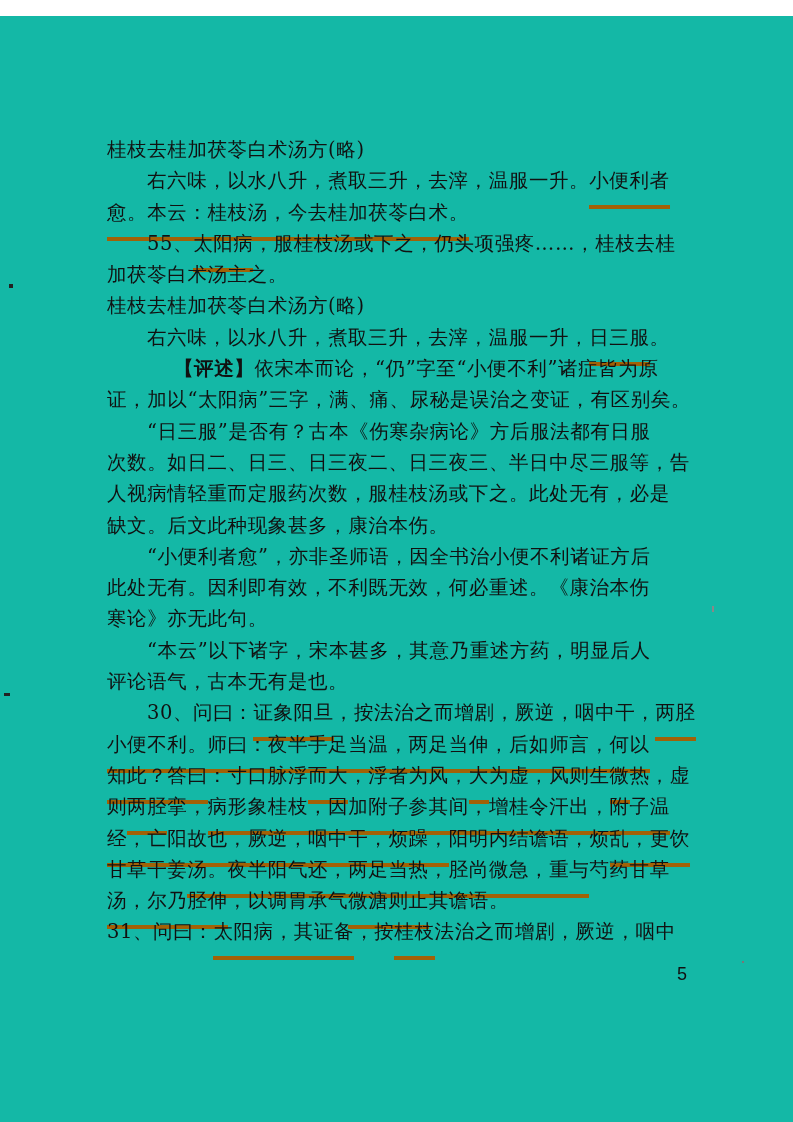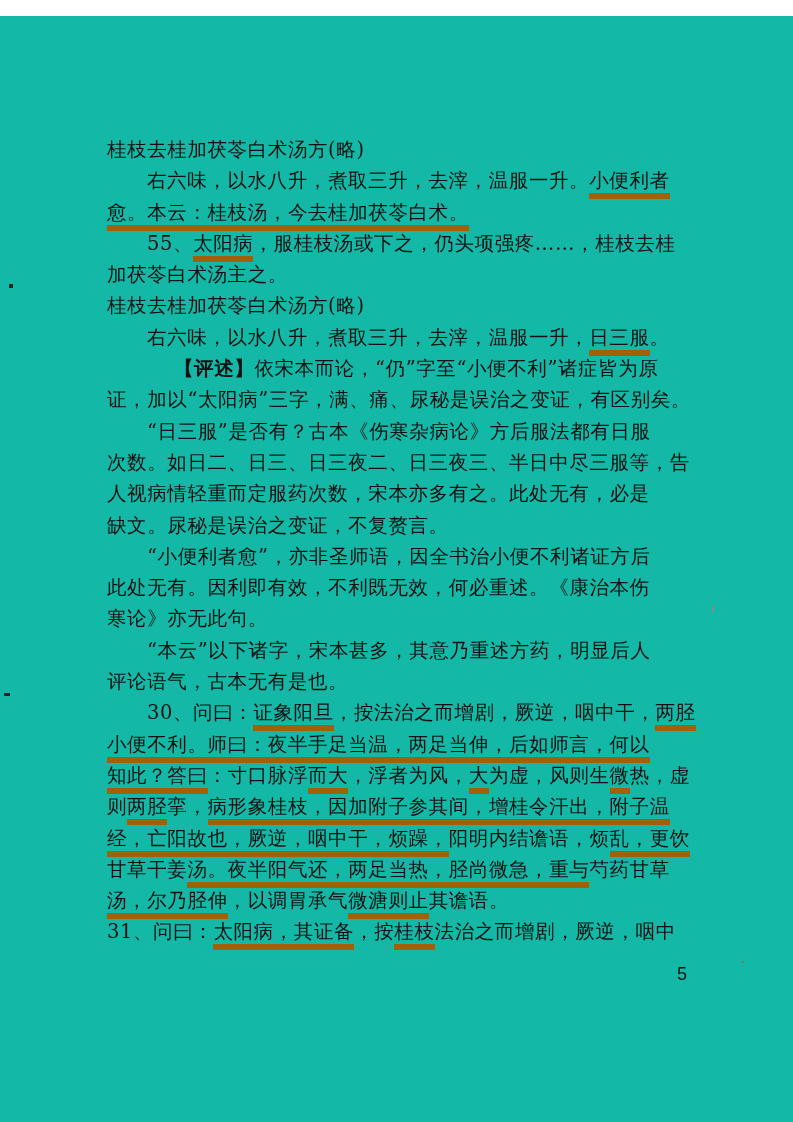--- a/index.html
+++ b/index.html
@@ -31,22 +31,22 @@
       height: 31.3px;
       line-height: 31.3px;
       font-size: 19.5px;
       white-space: nowrap;
       letter-spacing: 0.6px;
     }
     .indent { padding-left: 40px; }
     .bold { font-weight: bold; margin-left: 27px; }
     u, .ul {
       text-decoration: none;
-      border-bottom: 6px solid #a16207;
-      padding-bottom: 1px;
+      border-bottom: 4px solid #a16207;
+      padding-bottom: 13px;
     }
     .page-number {
       position: absolute;
       left: 677px;
       top: 948px;
       font-family: "Liberation Sans", sans-serif;
       font-size: 18px;
       color: #111;
     }
     .speck {
@@ -63,22 +63,22 @@
       <div class="line indent"><span>右六味，以水八升，煮取三升，去滓，温服一升。</span><span class="ul">小便利者</span></div>
       <div class="line"><span class="ul">愈。本云：桂枝汤，今去桂加茯苓白术。</span></div>
       <div class="line indent"><span>55、</span><span class="ul">太阳病</span><span>，服桂枝汤或下之，仍头项强疼……，桂枝去桂</span></div>
       <div class="line"><span>加茯苓白术汤主之。</span></div>
       <div class="line"><span>桂枝去桂加茯苓白术汤方(略)</span></div>
       <div class="line indent"><span>右六味，以水八升，煮取三升，去滓，温服一升，</span><span class="ul">日三服</span><span>。</span></div>
       <div class="line indent"><span class="bold">【评述】</span><span>依宋本而论，“仍”字至“小便不利”诸症皆为原</span></div>
       <div class="line"><span>证，加以“太阳病”三字，满、痛、尿秘是误治之变证，有区别矣。</span></div>
       <div class="line indent"><span>“日三服”是否有？古本《伤寒杂病论》方后服法都有日服</span></div>
       <div class="line"><span>次数。如日二、日三、日三夜二、日三夜三、半日中尽三服等，告</span></div>
-      <div class="line"><span>人视病情轻重而定服药次数，宋本亦多有之。此处无有，必是</span></div>
-      <div class="line"><span>缺文。尿秘是误治之变证，不复赘言。</span></div>
+      <div class="line"><span>人视病情轻重而定服药次数，服桂枝汤或下之。此处无有，必是</span></div>
+      <div class="line"><span>缺文。后文此种现象甚多，康治本伤。</span></div>
       <div class="line indent"><span>“小便利者愈”，亦非圣师语，因全书治小便不利诸证方后</span></div>
       <div class="line"><span>此处无有。因利即有效，不利既无效，何必重述。《康治本伤</span></div>
       <div class="line"><span>寒论》亦无此句。</span></div>
       <div class="line indent"><span>“本云”以下诸字，宋本甚多，其意乃重述方药，明显后人</span></div>
       <div class="line"><span>评论语气，古本无有是也。</span></div>
       <div class="line indent"><span>30、问曰：</span><span class="ul">证象阳旦</span><span>，按法治之而增剧，厥逆，咽中干，</span><span class="ul">两胫</span></div>
       <div class="line"><span class="ul">小便不利。师曰：夜半手足当温，两足当伸，后如师言，何以</span></div>
       <div class="line"><span class="ul">知此？答曰</span><span>：寸口脉浮</span><span class="ul">而大</span><span>，浮者为风，</span><span class="ul">大</span><span>为虚，风则生</span><span class="ul">微</span><span>热，虚</span></div>
       <div class="line"><span>则</span><span class="ul">两胫</span><span>挛，</span><span class="ul">病形象桂枝，因加附子参其间，增桂令汗出，附子温</span></div>
       <div class="line"><span class="ul">经，亡阳故也，厥逆，咽中干，烦躁，</span><span>阳明内结谵语，烦</span><span class="ul">乱，更饮</span></div>

